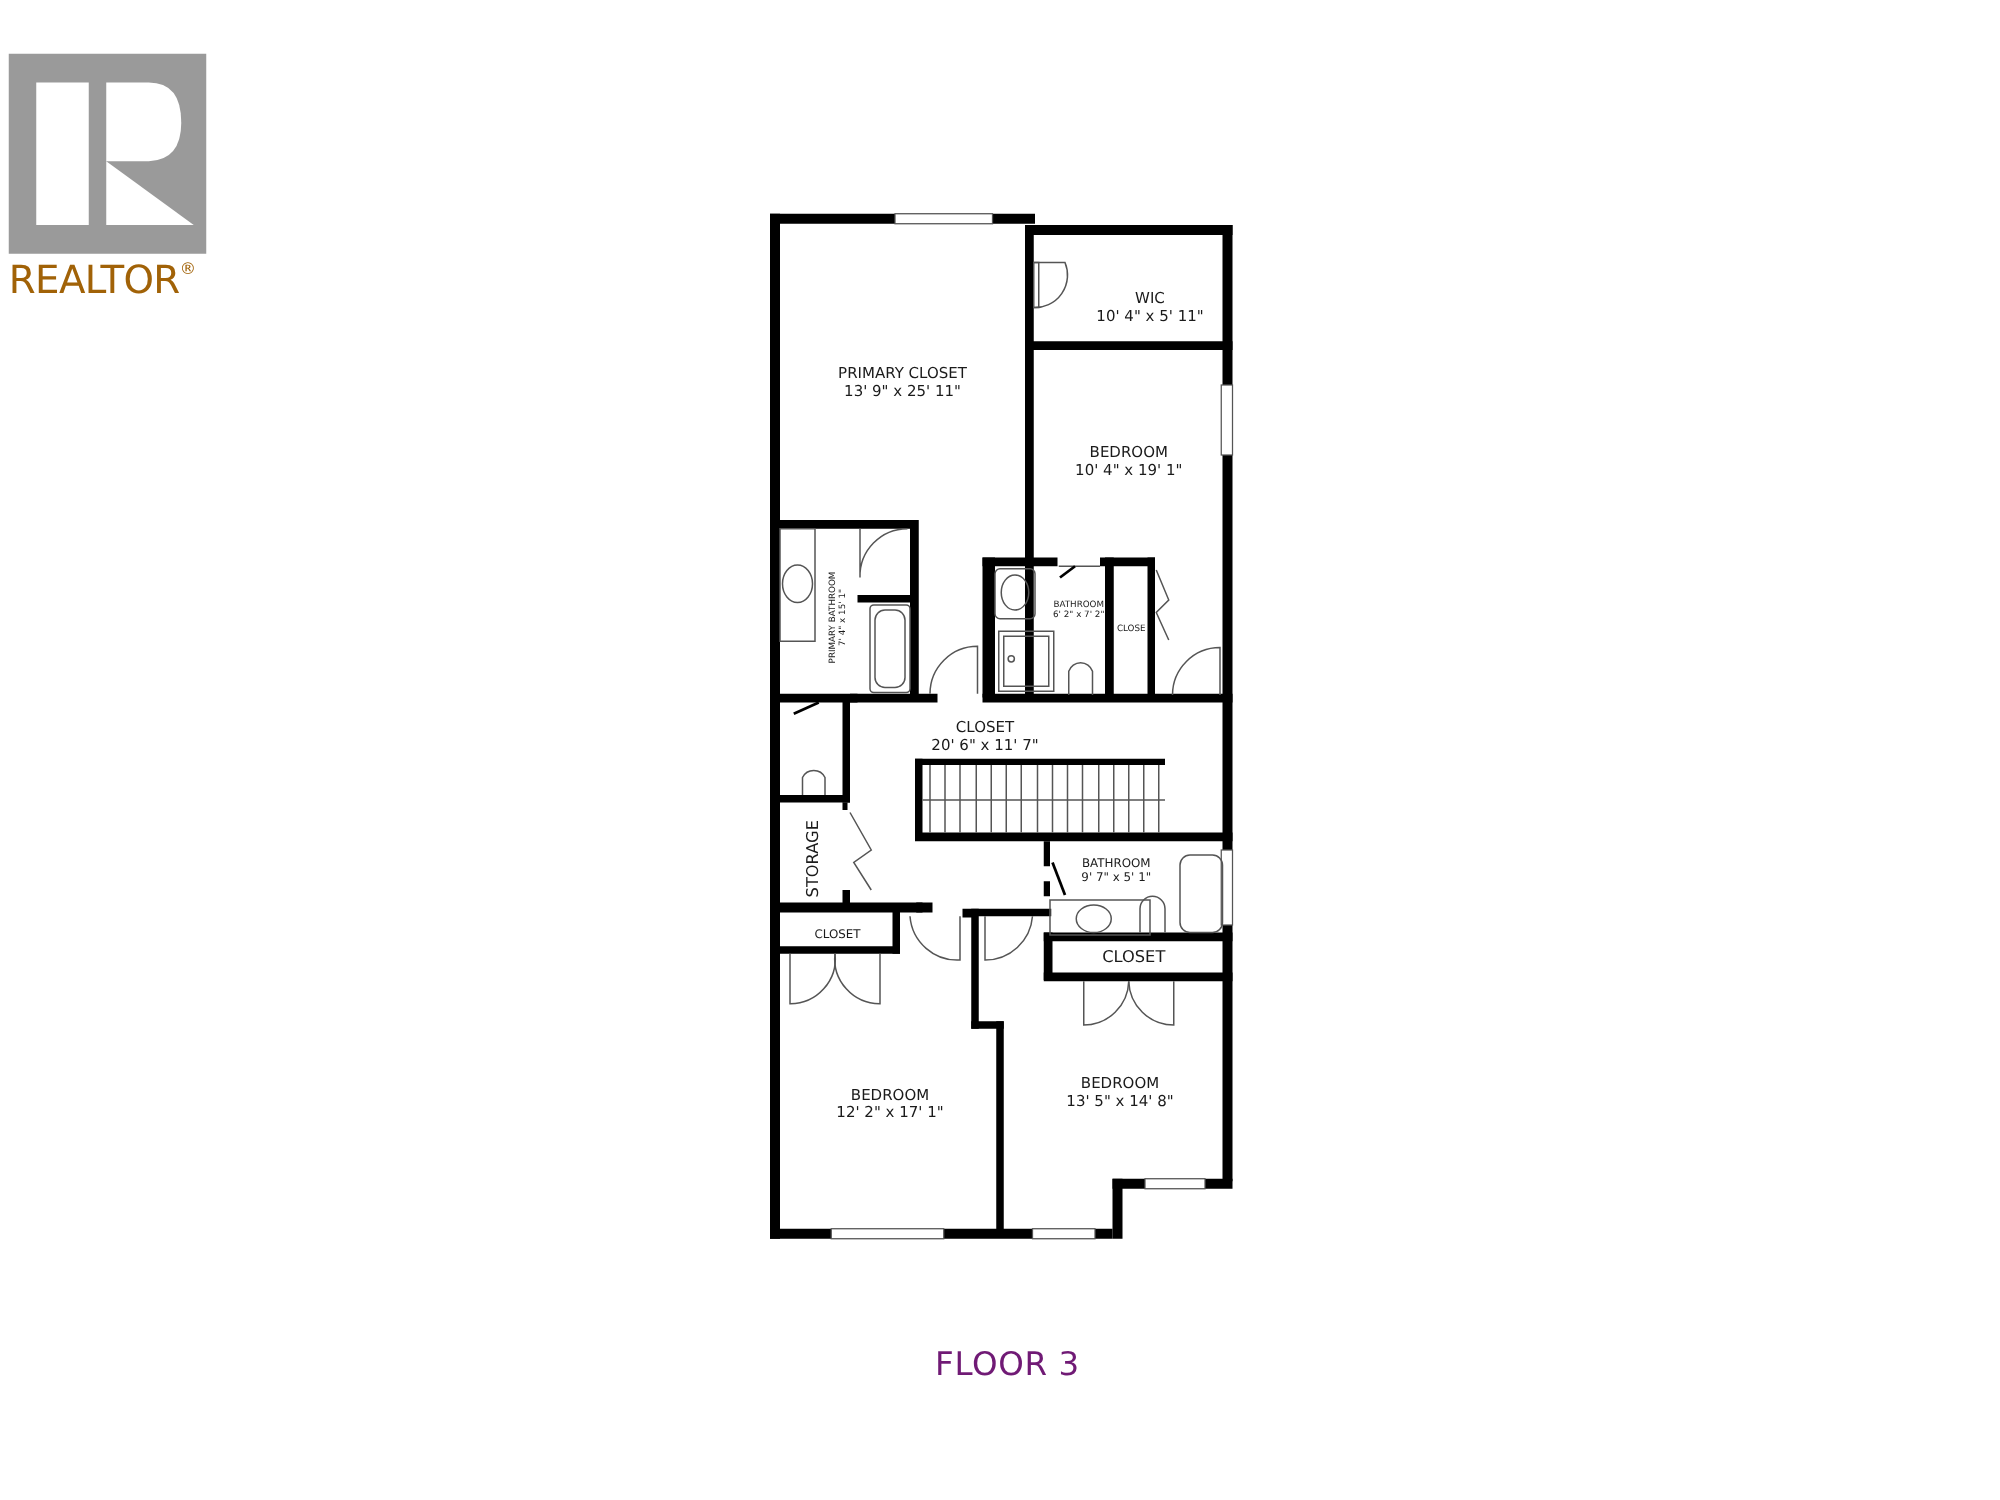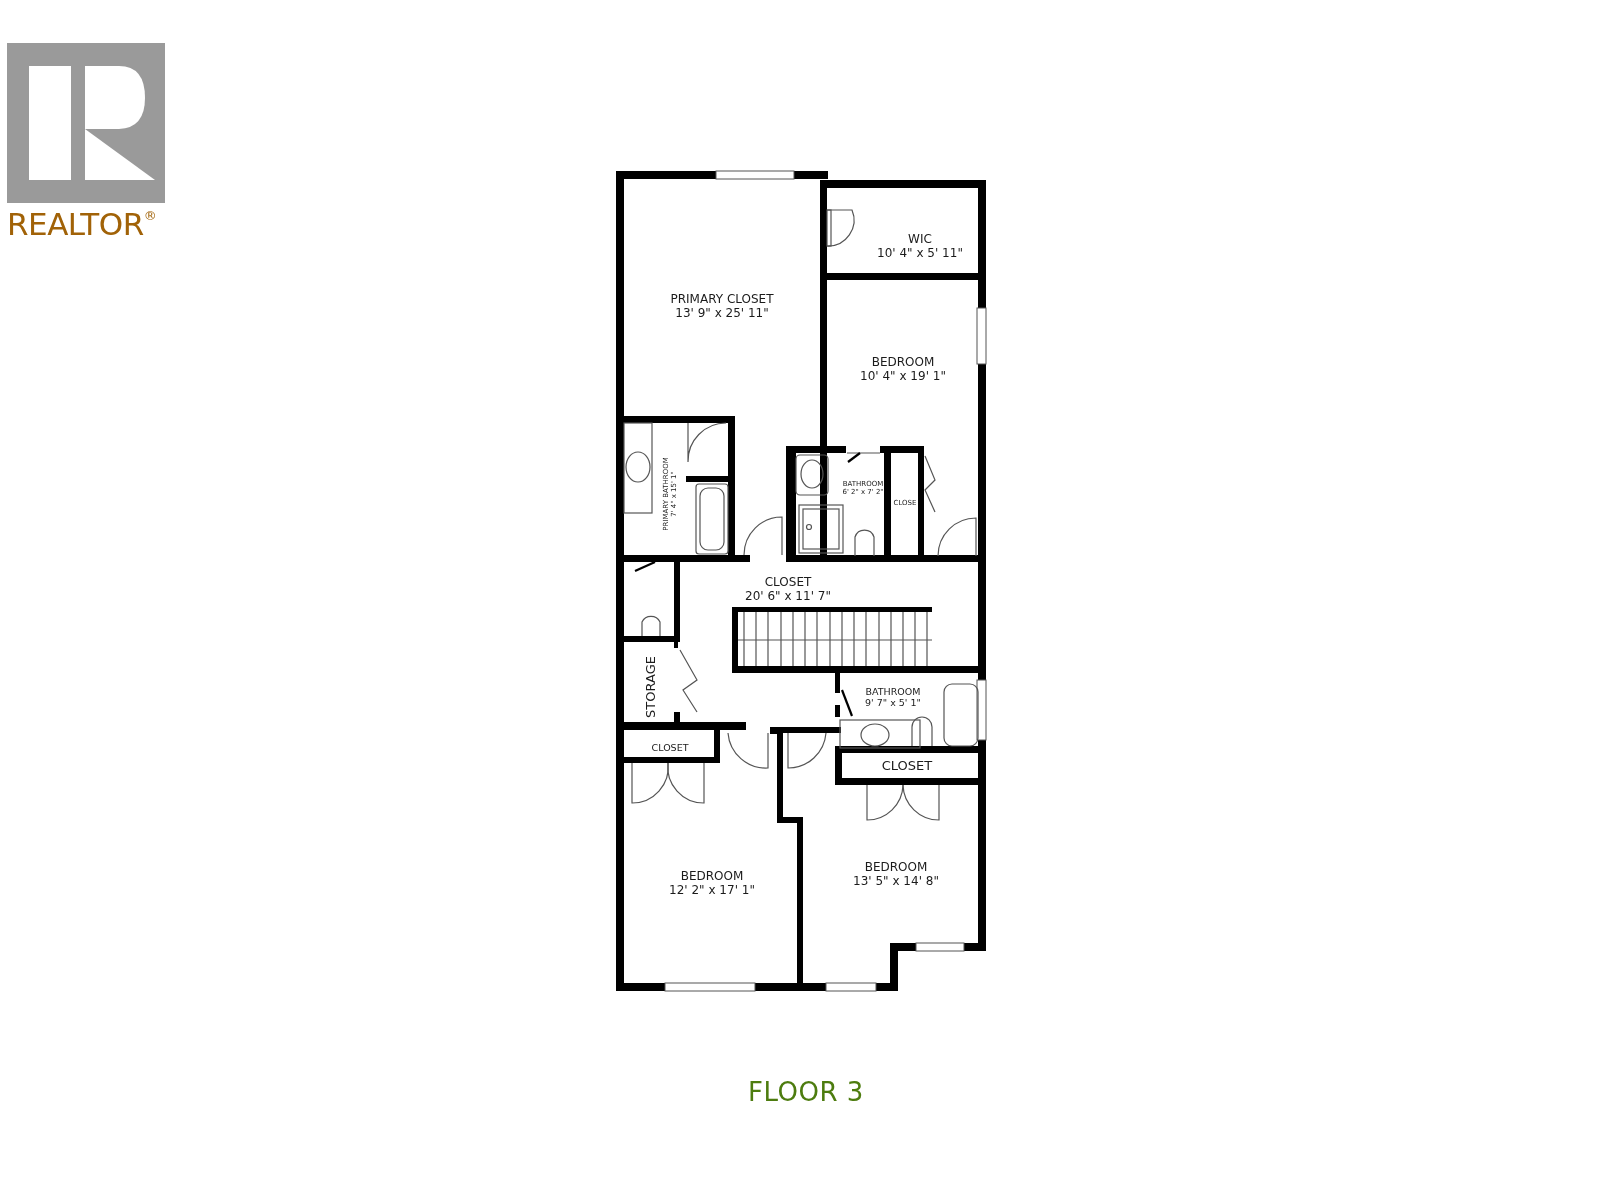--- a/index.html
+++ b/index.html
@@ -9,21 +9,21 @@
   .logo-text { position: absolute; left: 0; top: 163px; font-family: "DejaVu Sans", sans-serif; font-size: 31px; color: #a16207; letter-spacing: -0.5px; white-space: nowrap; }
   .logo-reg { font-size: 13px; vertical-align: top; position: relative; top: 2px; }
   svg.plan { position: absolute; left: 0; top: 0; }
   .lbl { position: absolute; transform: translate(-50%, -50%); text-align: center; color: #1b1b1b; font-family: "DejaVu Sans", sans-serif; white-space: nowrap; line-height: 1.2; }
   .lbl .nm { display: block; }
   .lbl .dm { display: block; }
   .l12 { font-size: 12px; }
   .l7 { font-size: 7px; }
   .l9 { font-size: 9.5px; }
   .vert { transform: translate(-50%, -50%) rotate(-90deg); }
-  .floor-label { position: absolute; left: 806px; top: 1092px; transform: translate(-50%, -50%); font-size: 26px; color: #4d7c0f; font-family: "DejaVu Sans", sans-serif; letter-spacing: 0.5px; }
+  .floor-label { position: absolute; left: 806px; top: 1092px; transform: translate(-50%, -50%); font-size: 26px; color: #701a75; font-family: "DejaVu Sans", sans-serif; letter-spacing: 0.5px; }
 </style>
 </head>
 <body>
 
 <div class="logo">
   <div class="logo-box">
     <svg width="158" height="160" viewBox="0 0 158 160">
       <rect x="22" y="23" width="42" height="114" fill="#ffffff"></rect>
       <path d="M78 23 H110 Q138 23 138 56 Q138 88 110 88 H95 L150 150 V137 Z" fill="none"></path>
       <path d="M78 23 H112 Q138 23 138 55 Q138 85 112 86 L78 86 Z" fill="#ffffff"></path>

